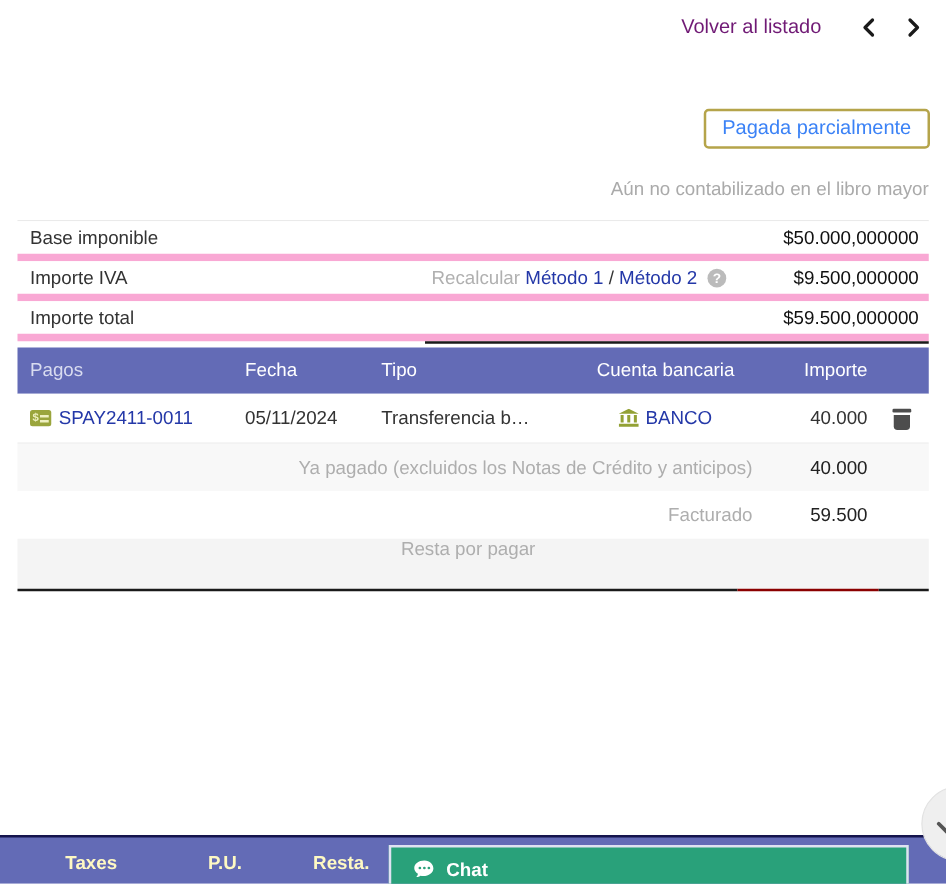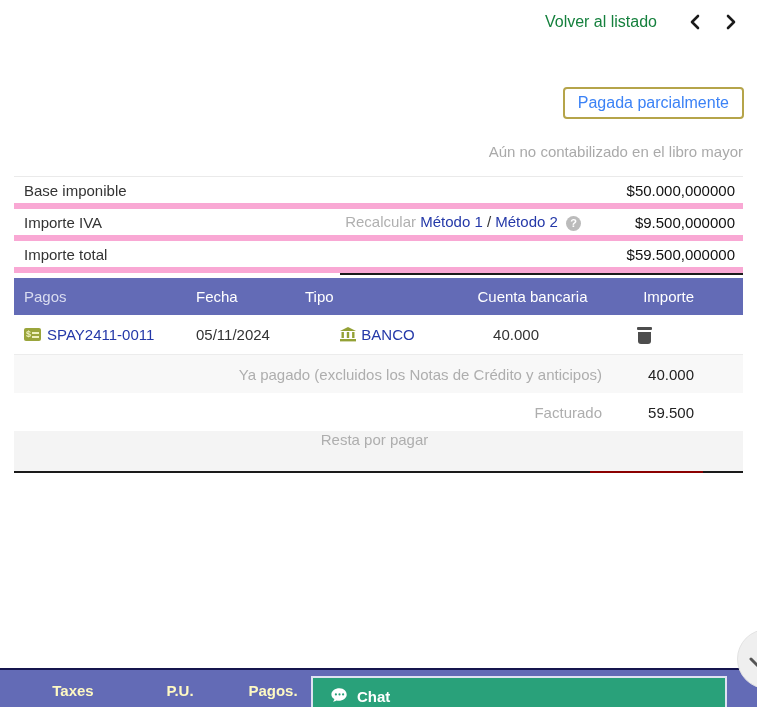--- a/index.html
+++ b/index.html
@@ -1,21 +1,21 @@
 <!DOCTYPE html>
 <html><head>
 <meta charset="utf-8">
 <style>
   * { margin:0; padding:0; box-sizing:border-box; }
   html,body { width:757px; height:707px; overflow:hidden; background:#fff;
     font-family:"Liberation Sans", sans-serif; font-size:15px; color:#333; position:relative; }
 
   
   .topnav { position:absolute; top:12px; right:14px; display:flex; align-items:center; gap:12px; }
-  .back-link { color:#15803d; font-size:16px; text-decoration:none; cursor:pointer; margin-right:14px; }
+  .back-link { color:#701a75; font-size:16px; text-decoration:none; cursor:pointer; margin-right:14px; }
   .chev { width:24px; height:20px; display:inline-flex; align-items:center; justify-content:center; cursor:pointer; }
 
   
   .badge { position:absolute; top:87px; right:13px; border:2px solid #b5a44a; border-radius:4px;
     padding:5px 13px; font-size:16px; color:#3b82f6; background:#fff; }
 
   .ledger-note { position:absolute; top:143px; right:14px; color:#aaa; font-size:15px; }
 
   
   .totals { position:absolute; top:176px; left:14px; width:729px; border-top:1px solid #eaeaea; }
@@ -133,20 +133,21 @@
     <span class="c-amt">Importe</span>
     <span class="c-act"></span>
   </div>
 
   <div class="prow payrow">
     <span class="c-ref">
       <span class="money-icon"></span>
       <a class="link">SPAY2411-0011</a>
     </span>
     <span class="c-date">05/11/2024</span>
+    <span class="c-type">Transferencia b…</span>
     <span class="c-acct">
       <svg width="16" height="15" viewBox="0 0 16 15">
         <polygon points="8,0 16,4 0,4" fill="#93a135"></polygon>
         <rect x="1.5" y="5" width="2.4" height="6" fill="#93a135"></rect>
         <rect x="6.8" y="5" width="2.4" height="6" fill="#93a135"></rect>
         <rect x="12.1" y="5" width="2.4" height="6" fill="#93a135"></rect>
         <rect x="0" y="12" width="16" height="2.4" fill="#93a135"></rect>
       </svg>
       <a class="link">BANCO</a>
     </span>
@@ -180,21 +181,21 @@
   <div class="bottom-rule">
     <span class="seg-black1"></span>
     <span class="seg-red"></span>
     <span class="seg-black2"></span>
   </div>
 </div>
 
 <div class="bottombar">
   <span class="bcol bcol-1">Taxes</span>
   <span class="bcol bcol-2">P.U.</span>
-  <span class="bcol bcol-3">Pagos.</span>
+  <span class="bcol bcol-3">Resta.</span>
 </div>
 
 <div class="chatbox">
   <svg width="19" height="18" viewBox="0 0 20 20">
     <path d="M10 1.5C5 1.5 1 4.5 1 8.2c0 2.1 1.3 4 3.3 5.2-.1.9-.6 2-1.5 2.9 1.6-.1 2.9-.7 3.8-1.3.8.2 1.6.3 2.4.3 5 0 9-3 9-6.7S15 1.5 10 1.5z" fill="#fff"></path>
     <circle cx="6" cy="8.2" r="1.2" fill="#29a17a"></circle>
     <circle cx="10" cy="8.2" r="1.2" fill="#29a17a"></circle>
     <circle cx="14" cy="8.2" r="1.2" fill="#29a17a"></circle>
   </svg>
   <span class="chat-label">Chat</span>

